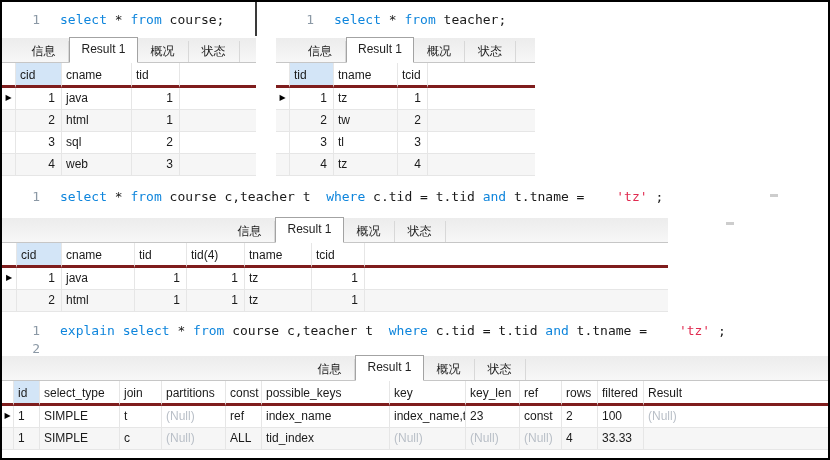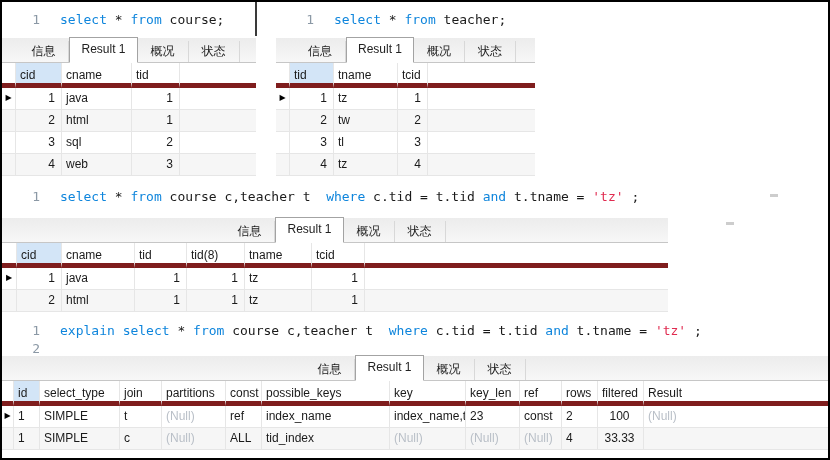--- a/index.html
+++ b/index.html
@@ -13,39 +13,39 @@
     font-family:"Liberation Sans","DejaVu Sans",sans-serif; font-size:12px; color:#1a1a1a;
   }
   .panel{position:absolute;}
 
   
   .editor{position:absolute; left:0; right:0; top:0; background:#fff; overflow:hidden;
           font-family:"DejaVu Sans Mono","Liberation Mono",monospace; font-size:13px;}
   .codeline{position:absolute; left:0; right:0; height:18px; line-height:18px; white-space:pre;}
   .lnum{position:absolute; left:0; top:0; width:38px; text-align:right; color:var(--ln);}
   .code{position:absolute; left:58px; top:0; white-space:pre;}
-  .tok-kw{color:var(--kw);} .tok-tx{color:#1a1a1a;} .tok-str{color:var(--str);}
+  .tok-kw{color:var(--kw);} .tok-tx{color:#1a1a1a;} .tok-str{color:var(--str);margin-left:24px;}
 
   
   .tabbar{position:absolute; left:0; right:0; height:25px; box-sizing:border-box;
           background:linear-gradient(#ececec,#f7f7f7); border-bottom:1px solid #c6c6c6;
           display:flex; align-items:flex-end;justify-content:center;}
   .tab{height:21px; line-height:21px; padding:0 13px; border-right:1px solid #d8d8d8;
        color:#222; white-space:nowrap; cursor:default;}
   .tab.active{height:24px; line-height:23px; background:#fff; border:1px solid #a3a3a3;
        border-bottom:1px solid #fff; margin-bottom:-1px; padding:0 11px; position:relative;}
 
   
   .tbl{position:absolute; left:0; right:0; background:#fff;}
   .trow{display:flex; height:22px; line-height:21px; background:#fff;}
   .trow.thead{height:25px; line-height:24px;}
   .tbl .trow:nth-child(2n+1):not(.thead){background:#f6f6f6;}
   .c{box-sizing:border-box; flex:none; border-right:1px solid var(--grid);
      border-bottom:1px solid var(--grid); padding:0 2px 0 4px; overflow:hidden; white-space:nowrap;}
-  .thead .c{border-bottom:5px solid #7f1d1d;}
+  .thead .c{border-bottom:3px solid #7f1d1d;}
   .thead .c:nth-child(2){background:var(--hl);}
   .c.fill{flex:1 1 auto; border-right:none;}
   .c.marker{padding:0; text-align:center; font-size:8px; line-height:20px; color:#000;}
   .thead .c.marker{background:#fff;}
   .nul{color:var(--null);}
 
   
   .sec-a .c:nth-child(1){width:14px}.sec-a .c:nth-child(2){width:46px}
   .sec-a .c:nth-child(3){width:70px}.sec-a .c:nth-child(4){width:48px}
   .sec-a .trow:not(.thead) .c:nth-child(2),
@@ -65,21 +65,21 @@
   .sec-c .trow:not(.thead) .c:nth-child(5),
   .sec-c .trow:not(.thead) .c:nth-child(7){text-align:right; padding-right:6px;}
 
   .sec-d .c:nth-child(1){width:12px}.sec-d .c:nth-child(2){width:26px}
   .sec-d .c:nth-child(3){width:80px}.sec-d .c:nth-child(4){width:42px}
   .sec-d .c:nth-child(5){width:64px}.sec-d .c:nth-child(6){width:36px}
   .sec-d .c:nth-child(7){width:128px}.sec-d .c:nth-child(8){width:76px}
   .sec-d .c:nth-child(9){width:54px}.sec-d .c:nth-child(10){width:42px}
   .sec-d .c:nth-child(11){width:36px}.sec-d .c:nth-child(12){width:46px}
   .sec-d .c:nth-child(13){width:190px}
-  .sec-d .trow:not(.thead) .c:nth-child(12){text-align:center; padding-right:6px;}
+  .sec-d .trow:not(.thead) .c:nth-child(12){text-align:left; padding-right:6px;}
 
   .divider{position:absolute; background:#3a3a3a;}
   .dash{position:absolute; background:#cdcdcd;}
 </style>
 </head>
 <body>
 
 <div id="screen">
 
   <div class="panel sec-a" style="left:0; top:0; width:254px; height:176px;">
@@ -200,21 +200,21 @@
       <div class="tab active">Result 1</div>
       <div class="tab">概况</div>
       <div class="tab">状态</div>
     </div>
     <div class="tbl" style="top:63px;">
         <div class="trow thead">
           <div class="c marker"></div>
           <div class="c th">cid</div>
           <div class="c th">cname</div>
           <div class="c th">tid</div>
-          <div class="c th">tid(8)</div>
+          <div class="c th">tid(4)</div>
           <div class="c th">tname</div>
           <div class="c th">tcid</div>
           <div class="c fill"></div>
         </div>
         <div class="trow">
           <div class="c marker">▶</div>
           <div class="c">1</div>
           <div class="c">java</div>
           <div class="c">1</div>
           <div class="c">1</div>

